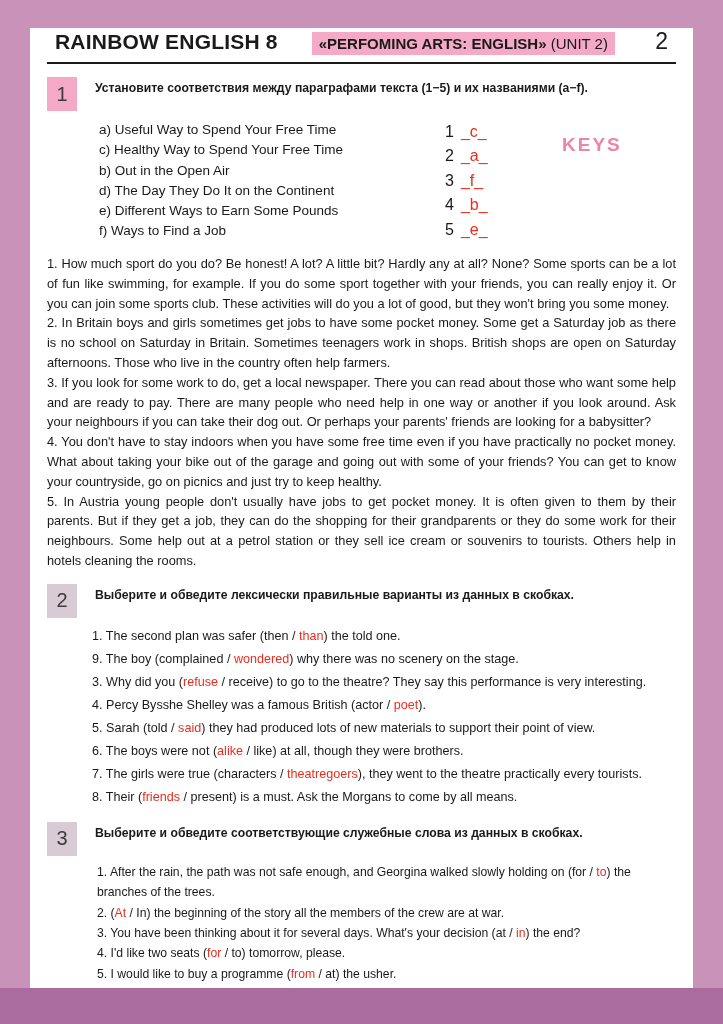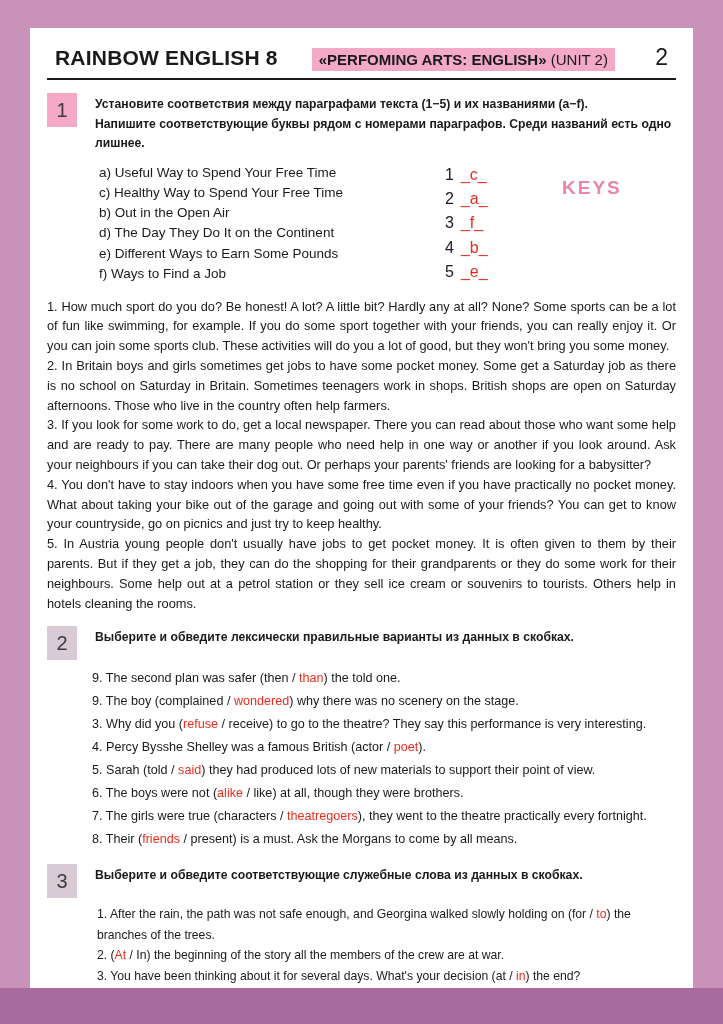--- a/index.html
+++ b/index.html
@@ -10,21 +10,21 @@
     font-family:"Liberation Sans", sans-serif;
     color:#1a1a1a;
     overflow:hidden;
   }
   .bottom-bar {
     position:absolute; left:0; bottom:0; width:723px; height:36px;
     background:var(--footer,#aa6b9e);
   }
   .page {
     position:absolute; top:28px; left:30px; width:663px; height:960px;
-    background:#ffffff; padding:16px 17px 0 17px;
+    background:#ffffff; padding:0 17px 0 17px;
   }
   .header { display:flex; align-items:baseline; padding:0 8px; }
   .title { font-size:21px; font-weight:bold; letter-spacing:.2px; white-space:nowrap; }
   .subtitle { margin-left:34px; font-size:15px; background:var(--highlight,#f4a9c6); padding:3px 7px; white-space:nowrap; }
   .subtitle .b { font-weight:bold; }
   .pagenum { margin-left:auto; font-size:23px; font-weight:normal; }
   .rule { border:none; border-top:2px solid #1a1a1a; margin-top:7px; }
 
   .ex { margin-top:12px; }
   .ex-head { display:flex; gap:18px; align-items:flex-start; }
@@ -64,21 +64,20 @@
     <span class="subtitle"><span class="b">«PERFOMING ARTS: ENGLISH»</span><span> (UNIT 2)</span></span>
     <span class="pagenum">2</span>
   </div>
   <hr class="rule">
 
   <div class="ex">
     <div class="ex-head">
       <div class="ex-num pink">1</div>
       <div class="ex-instr">
         <div>Установите соответствия между параграфами текста (1−5) и их названиями  (a−f).</div>
-        <div>Напишите соответствующие буквы рядом с номерами параграфов. Среди названий есть одно лишнее.</div>
       </div>
     </div>
 
     <div class="match">
       <div class="options">
         <div class="opt">a) Useful Way to Spend Your Free Time</div>
           <div class="opt">c) Healthy Way to Spend Your Free Time</div>
           <div class="opt">b) Out in the Open Air</div>
           <div class="opt">d) The Day They Do It on the Continent</div>
           <div class="opt">e) Different Ways to Earn Some Pounds</div>
@@ -112,27 +111,27 @@
         <div class="para">5. In Austria young people don't usually have jobs to get pocket money. It is often given to them by their parents. But if they get a job, they can do the shopping for their grandparents or they do some work for their neighbours. Some help out at a petrol station or they sell ice cream or souvenirs to tourists. Others help in hotels cleaning the rooms.</div>
     </div>
   </div>
 
   <div class="ex">
     <div class="ex-head">
       <div class="ex-num gray">2</div>
       <div class="ex-instr">Выберите и обведите лексически правильные варианты из данных в скобках.</div>
     </div>
     <div class="items2">
-      <div class="item"><span>9. The second plan was safer (then / </span><span class="red">than</span><span>) the told one.</span></div>
+      <div class="item"><span>1. The second plan was safer (then / </span><span class="red">than</span><span>) the told one.</span></div>
         <div class="item"><span>9. The boy (complained / </span><span class="red">wondered</span><span>) why there was no scenery on the stage.</span></div>
         <div class="item"><span>3. Why did you (</span><span class="red">refuse</span><span> / receive) to go to the theatre? They say this performance is very interesting.</span></div>
         <div class="item"><span>4. Percy Bysshe Shelley was a famous British (actor / </span><span class="red">poet</span><span>).</span></div>
         <div class="item"><span>5. Sarah (told / </span><span class="red">said</span><span>) they had produced lots of new materials to support their point of view.</span></div>
         <div class="item"><span>6. The boys were not (</span><span class="red">alike</span><span> / like) at all, though they were brothers.</span></div>
-        <div class="item"><span>7. The girls were true (characters / </span><span class="red">theatregoers</span><span>), they went to the theatre practically every fortnight.</span></div>
+        <div class="item"><span>7. The girls were true (characters / </span><span class="red">theatregoers</span><span>), they went to the theatre practically every tourists.</span></div>
         <div class="item"><span>8. Their (</span><span class="red">friends</span><span> / present) is a must. Ask the Morgans to come by all means.</span></div>
     </div>
   </div>
 
   <div class="ex">
     <div class="ex-head">
       <div class="ex-num gray">3</div>
       <div class="ex-instr">Выберите и обведите соответствующие служебные слова из данных в скобках.</div>
     </div>
     <div class="items3">

